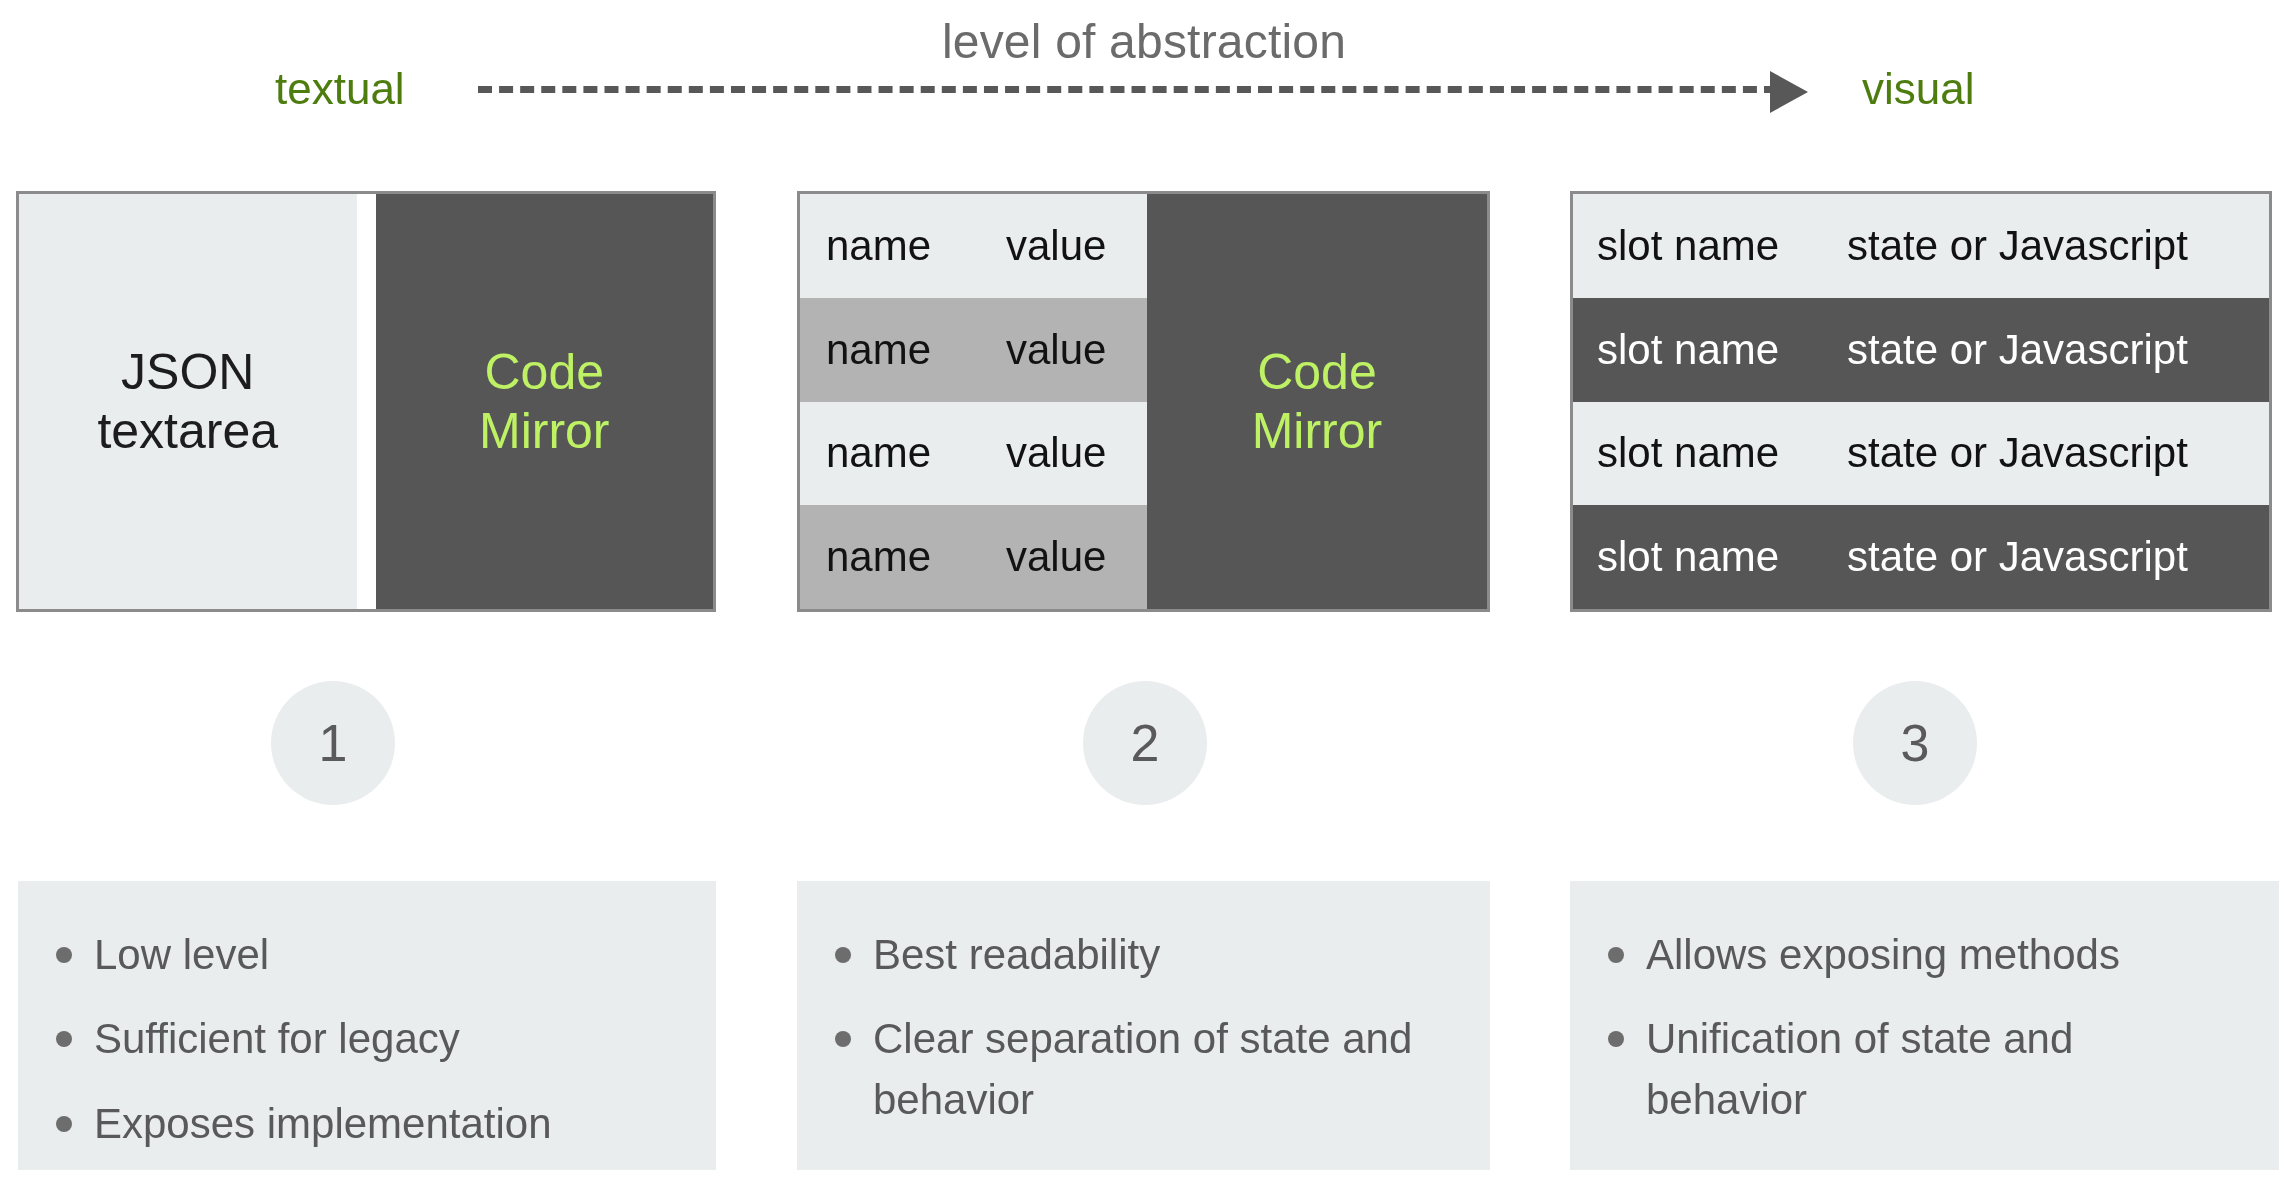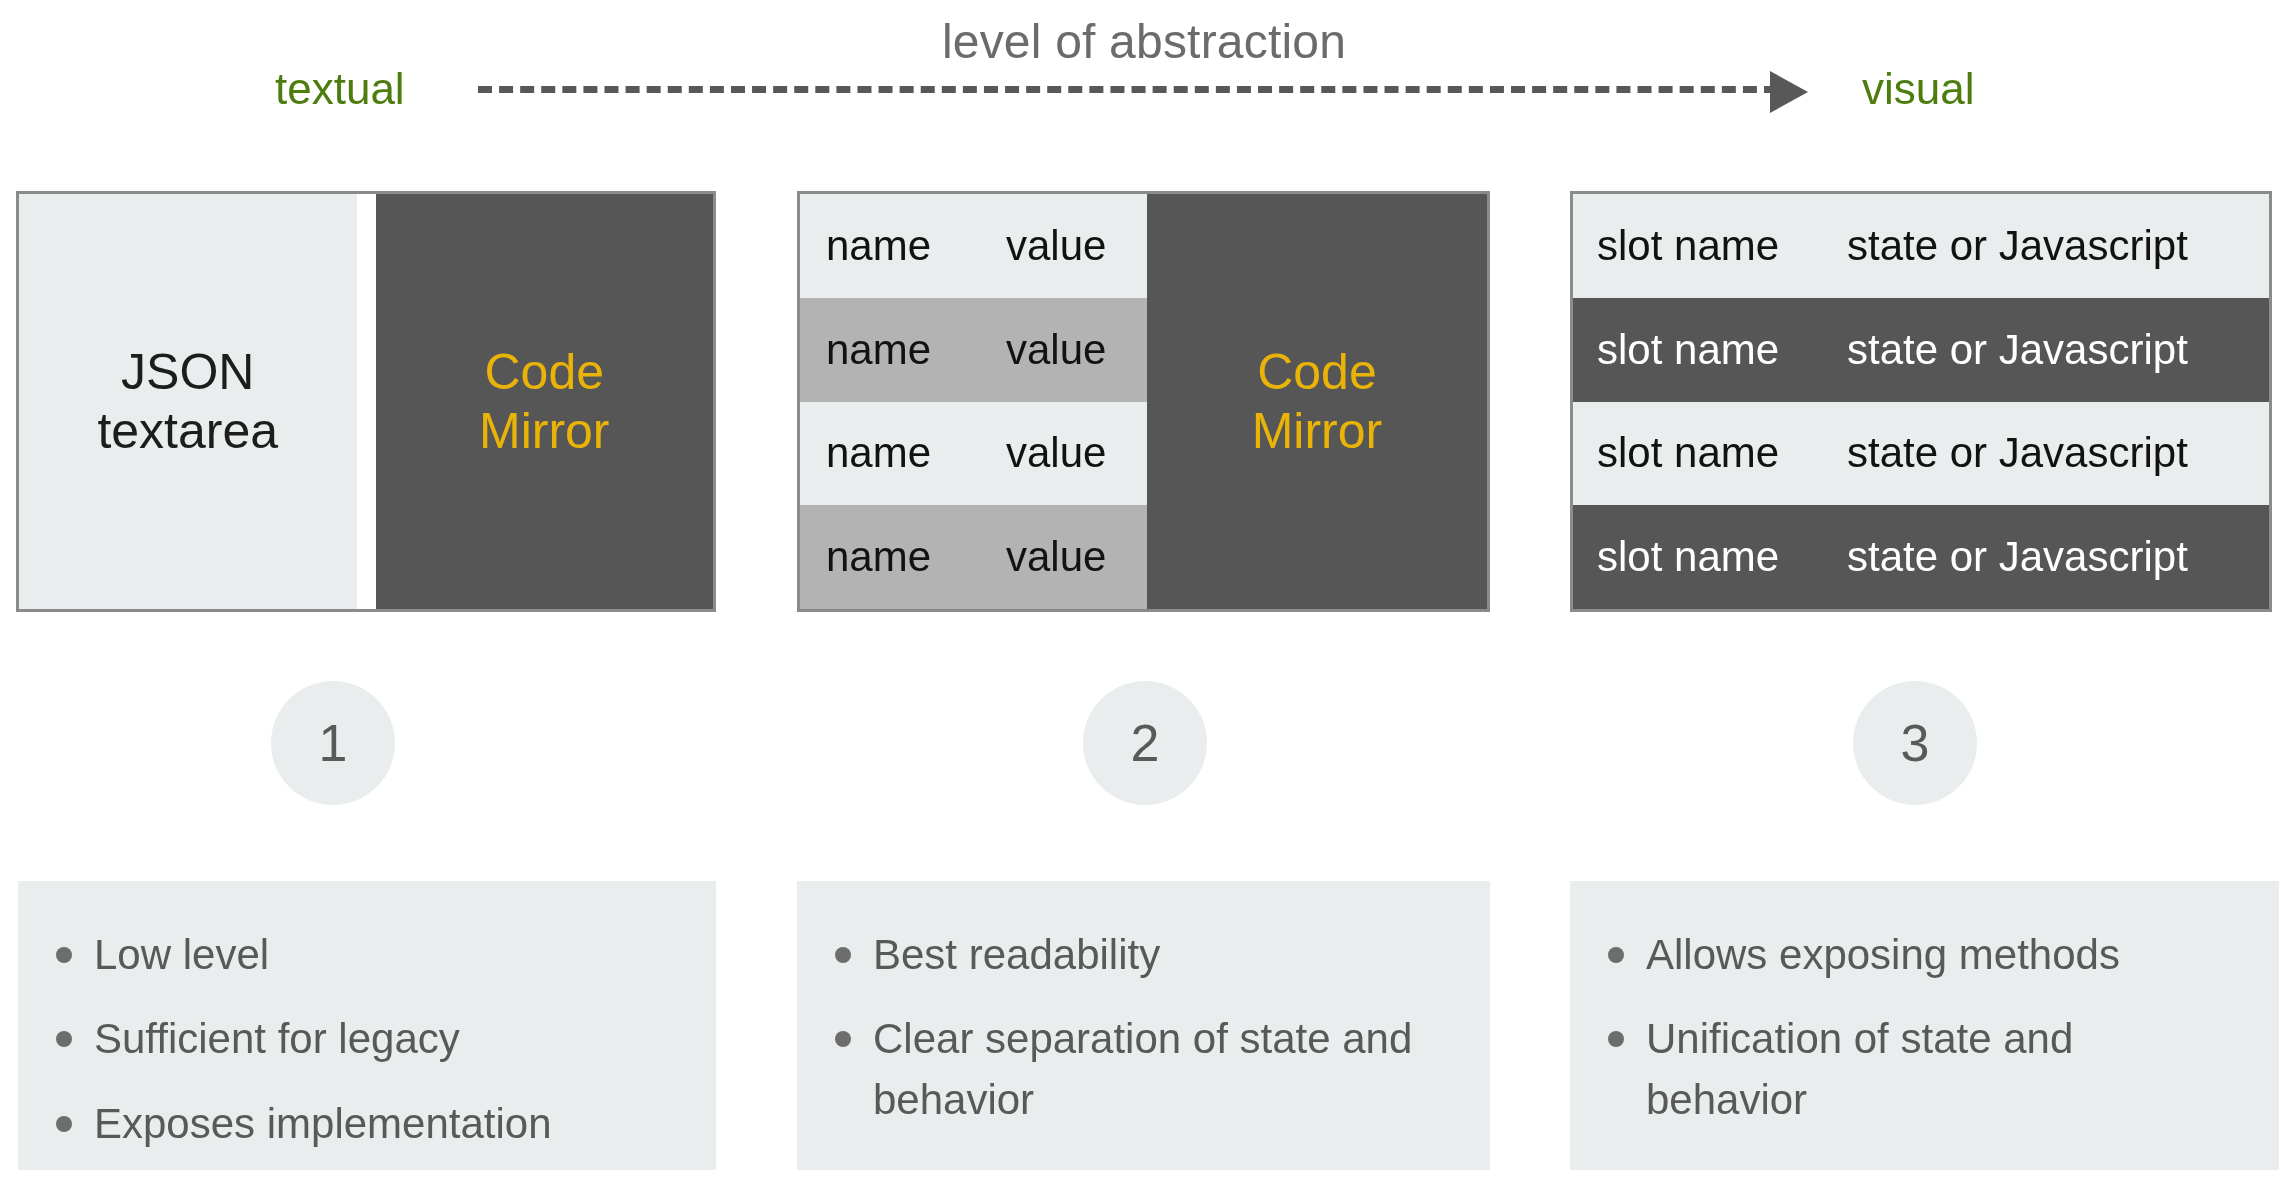--- a/index.html
+++ b/index.html
@@ -65,21 +65,21 @@
   #panel-3{left:1570px;width:702px;}
 
   .half{
     height:100%;
     display:flex;
     align-items:center;
     justify-content:center;
     box-sizing:border-box;
   }
   .half.light{background:#e9edee;color:#1d1d1d;}
-  .half.dark{background:#565656;color:#eab308;}
+  .half.dark{background:#565656;color:#bef264;}
   .half-label{
     font-size:50px;
     line-height:1.18;
     text-align:center;
     white-space:pre-line;
   }
 
   
   #panel-1 .half.light{width:50%;}
   #panel-1 .half.dark{width:50%;}

